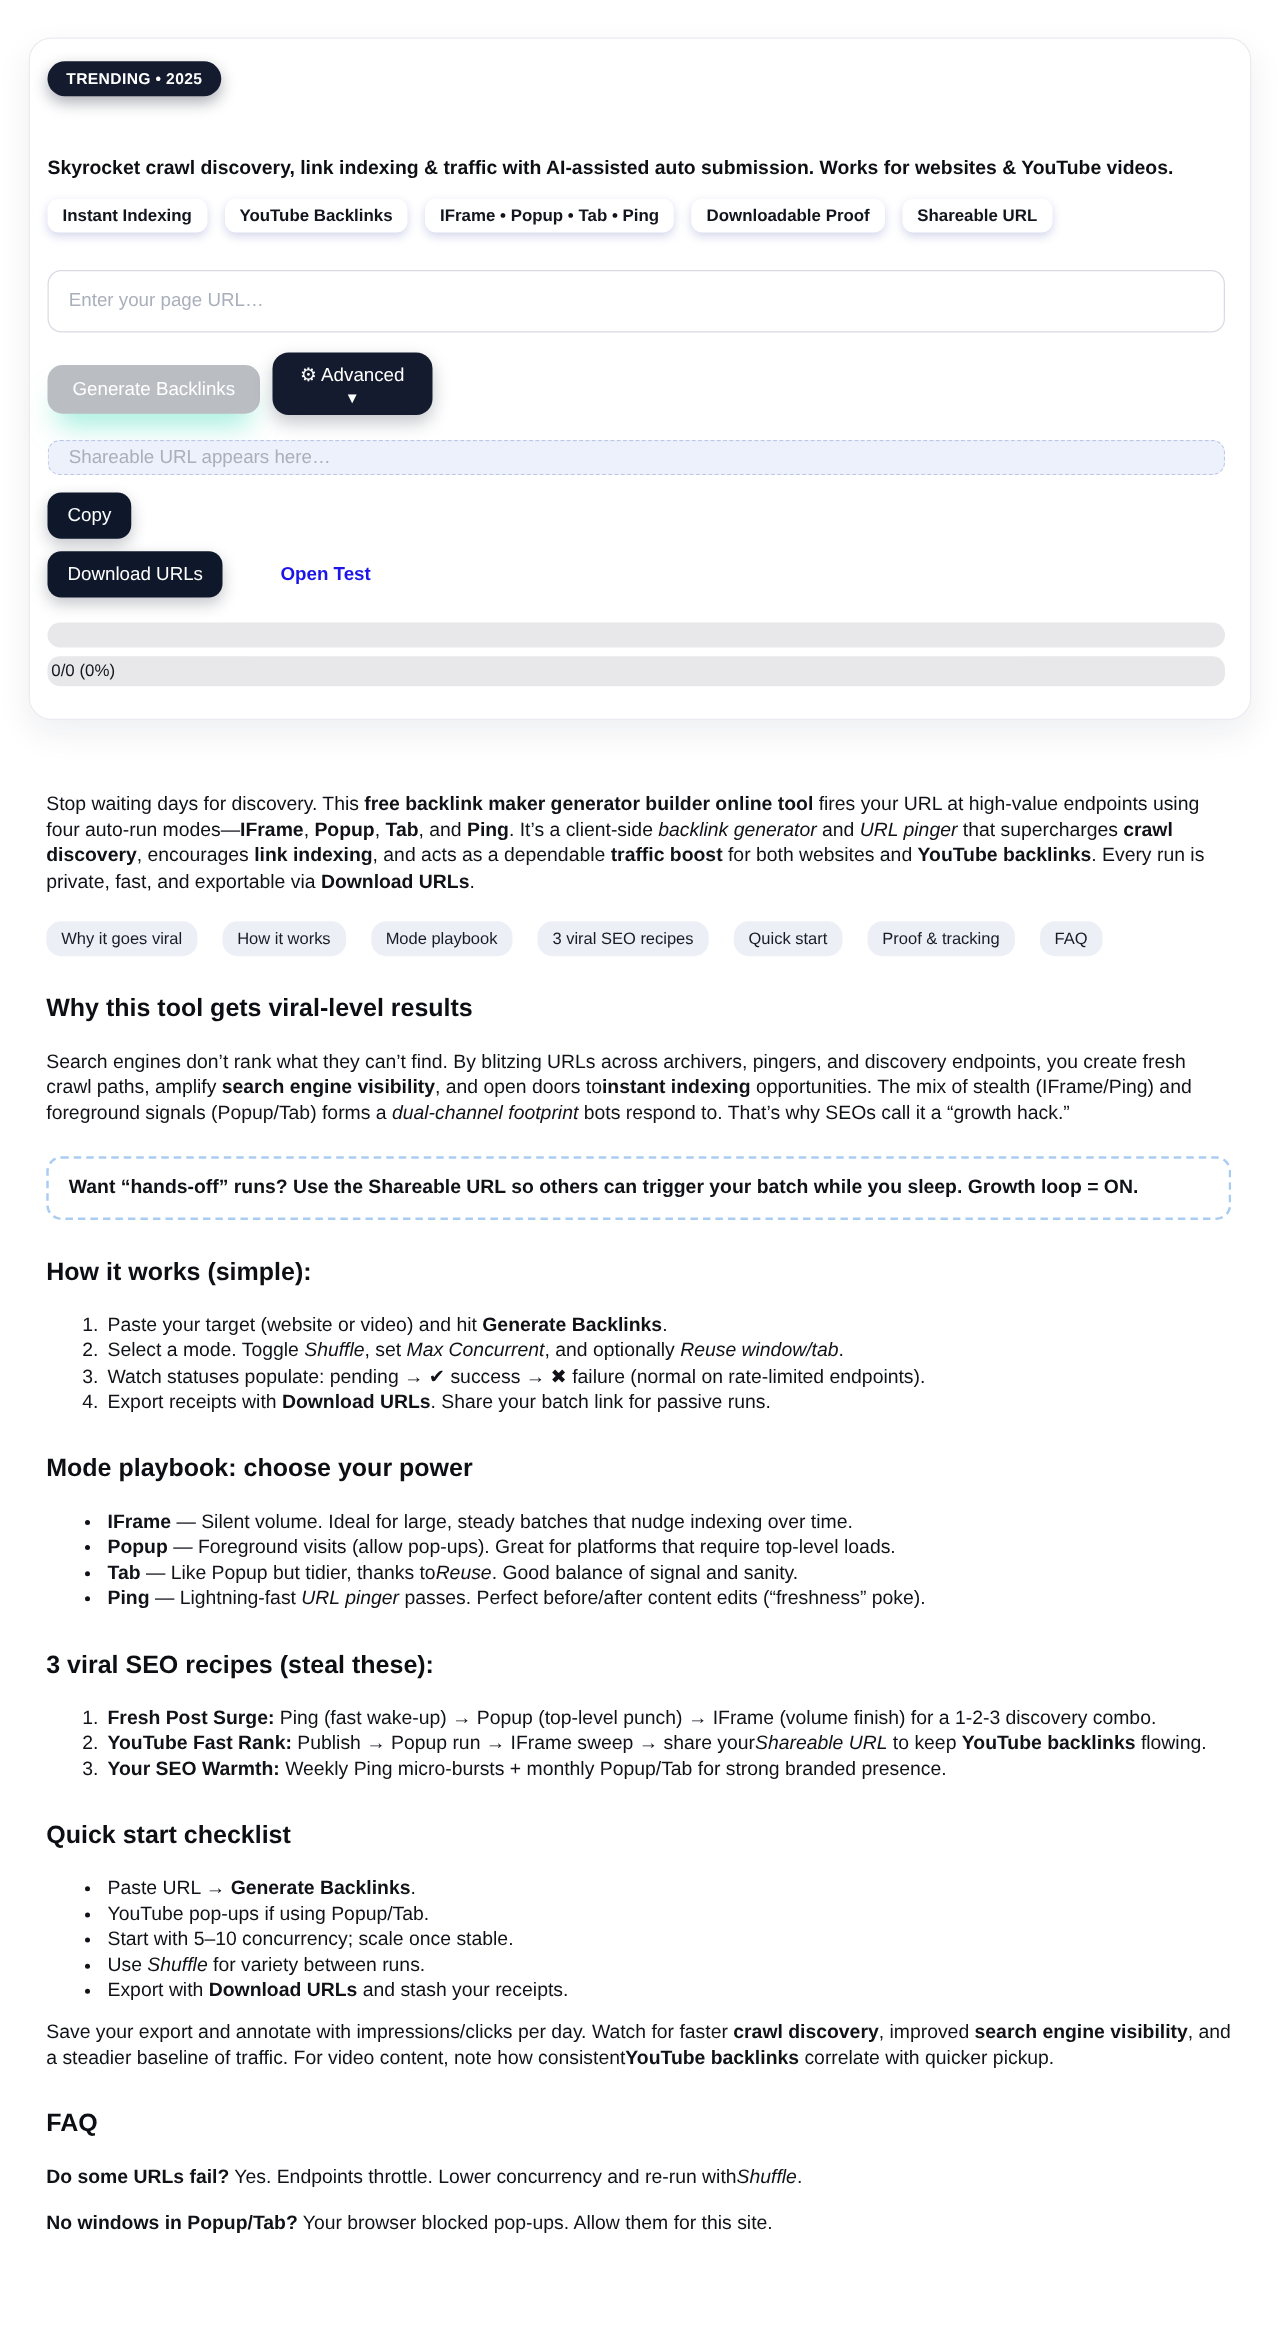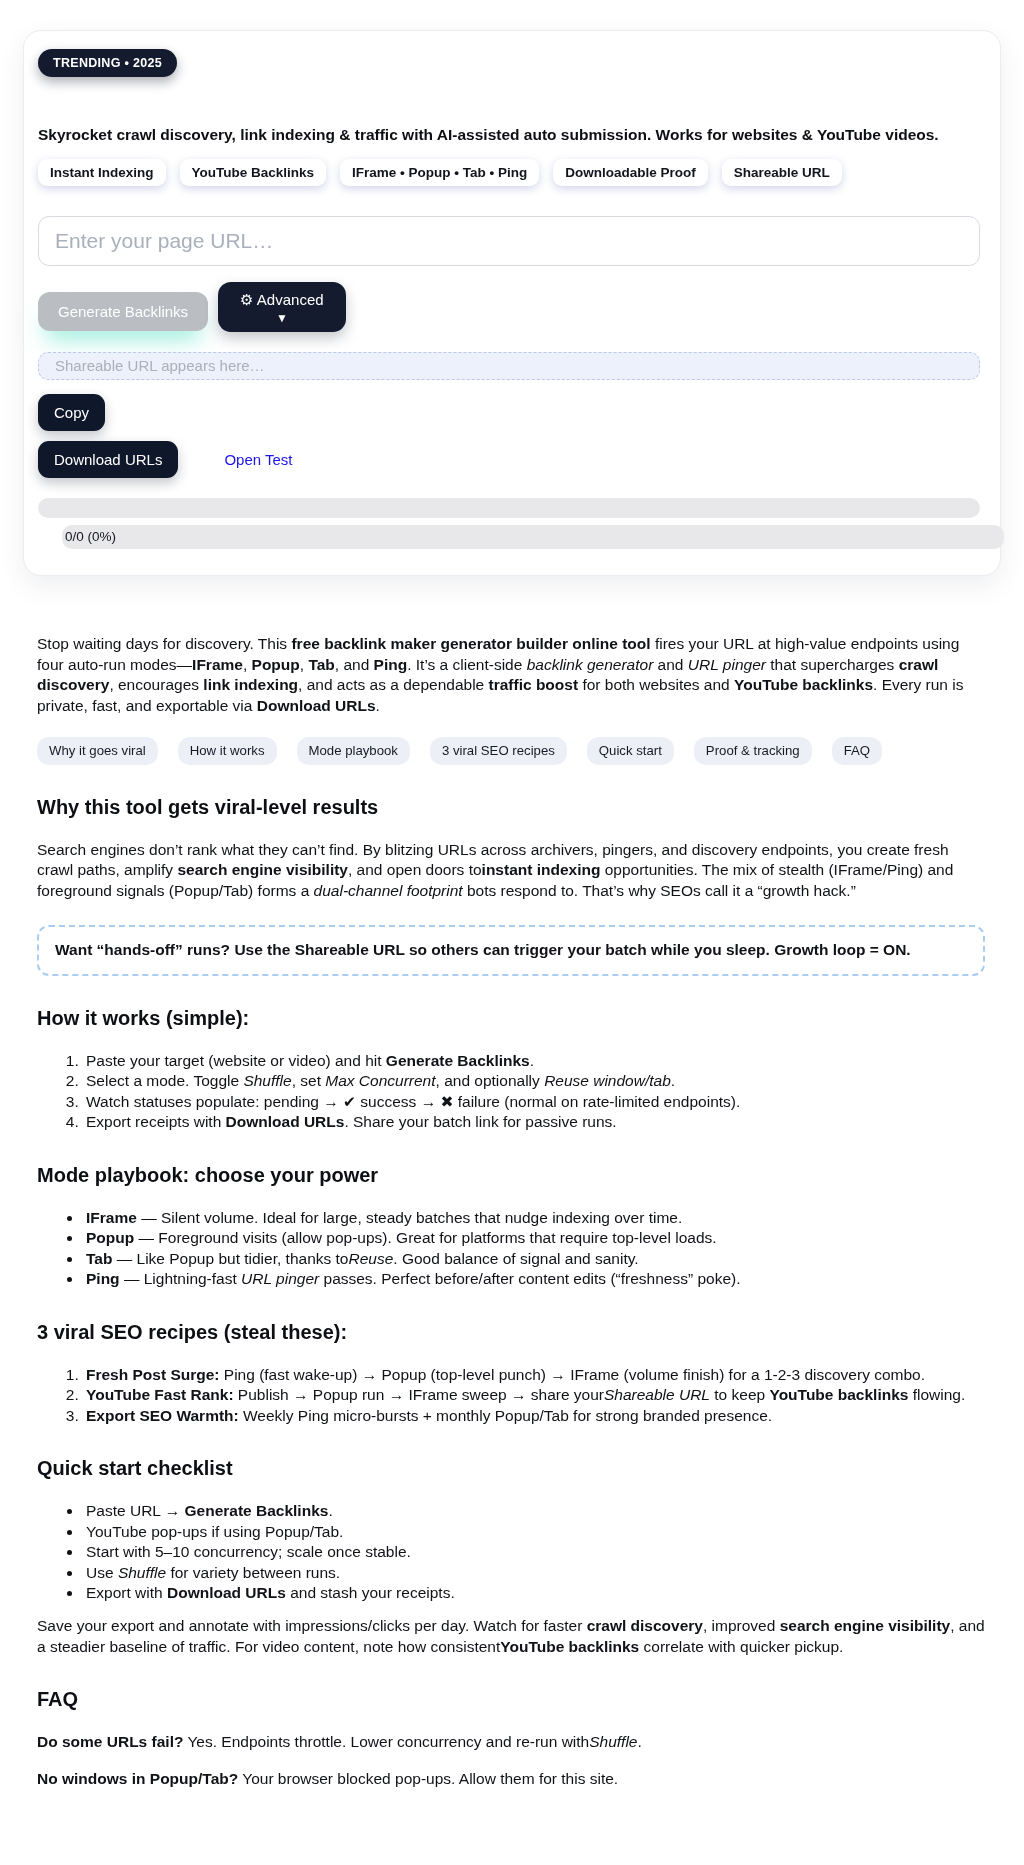--- a/index.html
+++ b/index.html
@@ -34,21 +34,21 @@
   .feature-chips { display: flex; flex-wrap: wrap; gap: 14px; margin-bottom: 30px; }
   .feature-chip {
     background: #fff; color: #12151d;
     font-size: 13.5px; font-weight: 700;
     padding: 6px 12px; border-radius: 9px;
     box-shadow: 0 3px 8px rgba(110,120,190,.30);
   }
   .url-input {
     width: 100%; height: 50px;
     border: 1px solid #d9dbe2; border-radius: 11px;
-    padding: 0 16px; font-size: 21px; color: #a16207;
+    padding: 0 16px; font-size: 15px; color: #a16207;
     font-family: inherit; outline: none; background: #fff;
   }
   .url-input::placeholder, .share-input::placeholder { color: #a9afbb; }
   .actions-row { display: flex; align-items: flex-end; gap: 10px; margin: 16px 0 20px 0; }
   .btn-generate {
     background: #babdc2; color: #fff; border: none;
     font-family: inherit; font-size: 15px;
     padding: 11px 20px; border-radius: 12px; cursor: pointer;
     box-shadow: 0 16px 22px -8px rgba(70, 222, 187, .55);
     margin-bottom: 1px;
@@ -69,30 +69,30 @@
     font-family: inherit; outline: none;
   }
   .btn-dark {
     background: #0f172a; color: #fff; border: none;
     font-family: inherit; font-size: 15px;
     padding: 10px 16px; border-radius: 11px; cursor: pointer;
     box-shadow: 0 5px 12px rgba(20,27,46,.25);
   }
   .copy-row { margin: 14px 0 10px 0; }
   .download-row { display: flex; align-items: center; gap: 46px; margin-bottom: 20px; }
-  .open-test { color: #1c15e8; font-size: 15px; font-weight: 400; text-decoration: none; }
+  .open-test { color: #1c15e8; font-size: 15px; font-weight: 700; text-decoration: none; }
   .progress-bar {
     width: 100%; height: 20px;
     background: #e8e8ea; border-radius: 999px; margin-bottom: 7px;
   }
   .status-bar {
     width: 100%; height: 24px;
     background: #e8e8ea; border-radius: 10px;
     display: flex; align-items: center;
-    font-size: 13.5px; color: #14171f; padding-left: 3px; margin-left: 24px;
+    font-size: 13.5px; color: #14171f; padding-left: 3px;
   }
   
   .content { margin: 58px 39px 0 37px; font-size: 15.5px; line-height: 1.33; }
   .content p { margin: 0 0 17px 0; }
   .content em { font-style: italic; }
   .nav-chips { display: flex; flex-wrap: wrap; gap: 20px; margin: 21px 0 8px 0; }
   .nav-chip {
     background: #edeff7; color: #171b26;
     font-size: 13.2px; padding: 5px 12px; border-radius: 12px;
     text-decoration: none; cursor: pointer;
@@ -183,21 +183,21 @@
     <li><strong>IFrame</strong><span> — Silent volume. Ideal for large, steady batches that nudge indexing over time.</span></li>
     <li><strong>Popup</strong><span> — Foreground visits (allow pop-ups). Great for platforms that require top-level loads.</span></li>
     <li><strong>Tab</strong><span> — Like Popup but tidier, thanks to</span><em>Reuse</em><span>. Good balance of signal and sanity.</span></li>
     <li><strong>Ping</strong><span> — Lightning-fast </span><em>URL pinger</em><span> passes. Perfect before/after content edits (“freshness” poke).</span></li>
   </ul>
 
   <h2>3 viral SEO recipes (steal these):</h2>
   <ol>
     <li><strong>Fresh Post Surge:</strong><span> Ping (fast wake-up) → Popup (top-level punch) → IFrame (volume finish) for a 1-2-3 discovery combo.</span></li>
     <li><strong>YouTube Fast Rank:</strong><span> Publish → Popup run → IFrame sweep → share your</span><em>Shareable URL</em><span> to keep </span><strong>YouTube backlinks</strong><span> flowing.</span></li>
-    <li><strong>Export SEO Warmth:</strong><span> Weekly Ping micro-bursts + monthly Popup/Tab for strong branded presence.</span></li>
+    <li><strong>Your SEO Warmth:</strong><span> Weekly Ping micro-bursts + monthly Popup/Tab for strong branded presence.</span></li>
   </ol>
 
   <h2>Quick start checklist</h2>
   <ul>
     <li><span>Paste URL → </span><strong>Generate Backlinks</strong><span>.</span></li>
     <li><span>YouTube pop-ups if using Popup/Tab.</span></li>
     <li><span>Start with 5–10 concurrency; scale once stable.</span></li>
     <li><span>Use </span><em>Shuffle</em><span> for variety between runs.</span></li>
     <li><span>Export with </span><strong>Download URLs</strong><span> and stash your receipts.</span></li>
   </ul>

